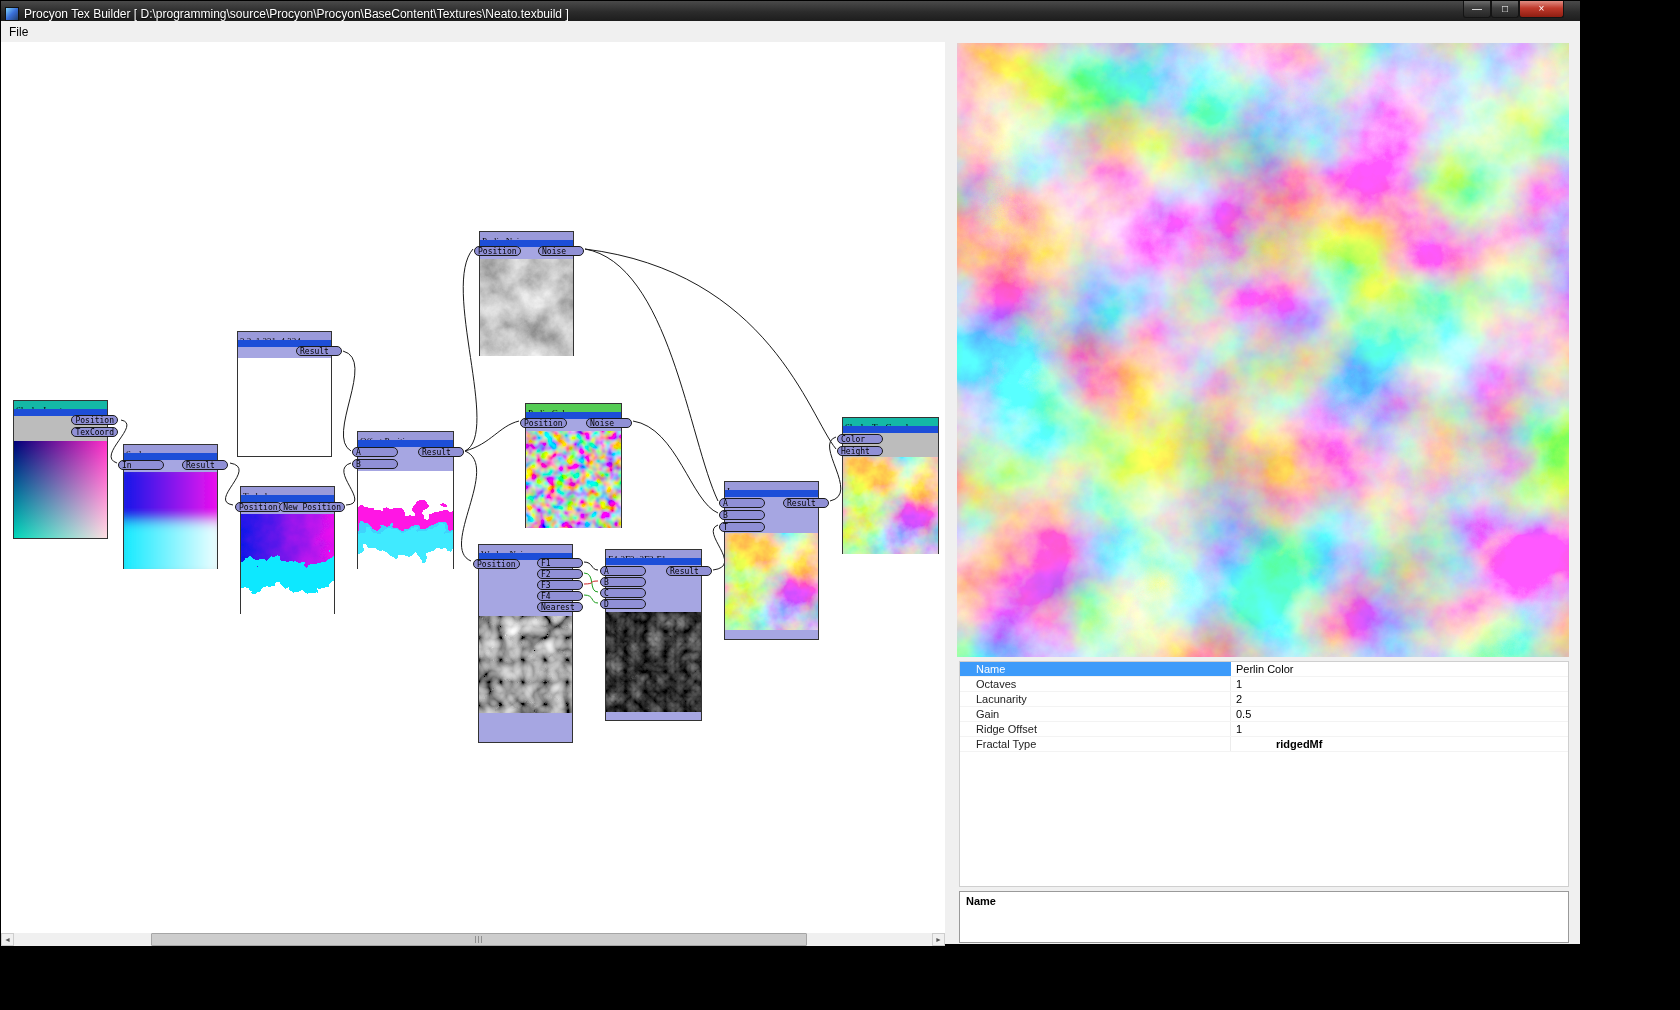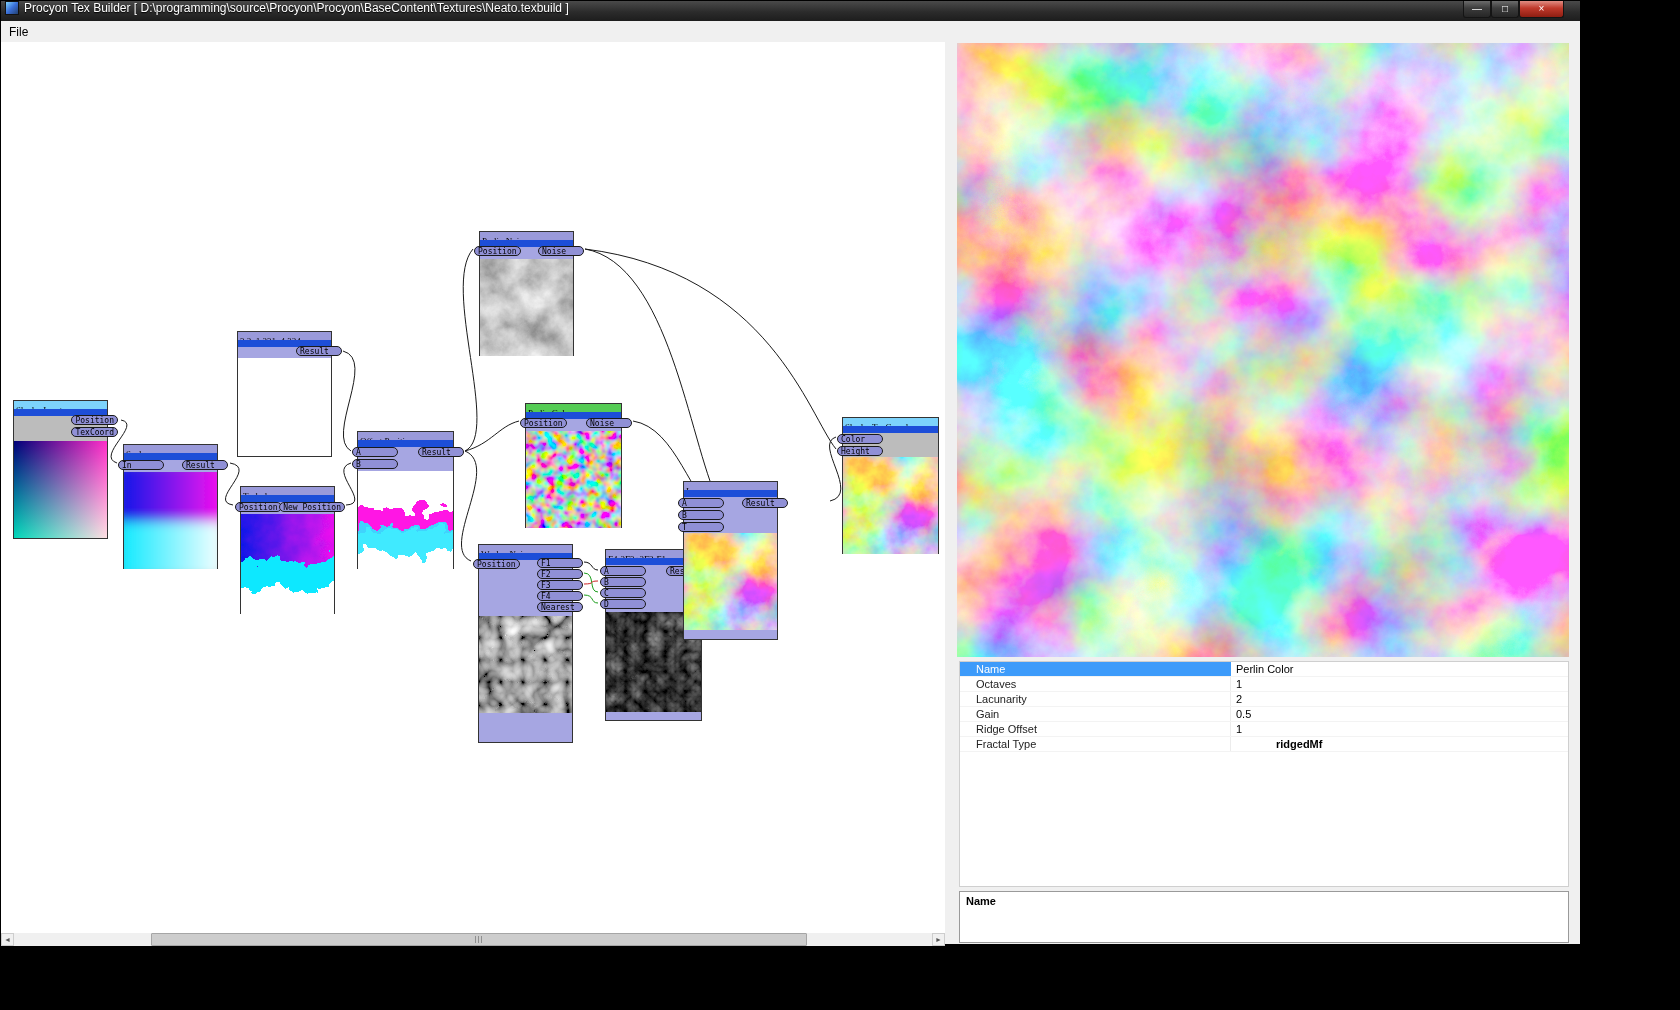--- a/index.html
+++ b/index.html
@@ -4,21 +4,21 @@
 <style>
   * { margin:0; padding:0; box-sizing:border-box; }
   html,body { width:1680px; height:1010px; background:#000; overflow:hidden;
               font-family:"Liberation Sans",sans-serif; }
 
   
   .window { position:absolute; left:0; top:0; width:1581px; height:945px;
             background:#f0f0f0; border:1px solid #000; }
   .titlebar { position:absolute; left:0; top:0; right:0; height:20px;
               background:linear-gradient(#4a4a4a,#2b2b2b 55%,#1d1d1d);
-              display:flex; align-items:flex-start; color:#fff; font-size:12px; }
+              display:flex; align-items:flex-end; color:#fff; font-size:12px; }
   .app-icon { width:14px; height:14px; margin:0 5px 0 4px;
               background:linear-gradient(135deg,#7fd4ff 0%,#3a6fd8 50%,#23406e 100%);
               border:1px solid #111; }
   .title-text { white-space:nowrap; overflow:hidden; text-shadow:0 1px 1px #000; }
   .winbtns { position:absolute; right:16px; top:0; display:flex; }
   .wbtn { height:17px; border:1px solid #141414; border-top:none;
           border-radius:0 0 3px 3px; display:flex; align-items:center; justify-content:center;
           color:#fff; font-size:10px; line-height:10px;
           background:linear-gradient(#6b6b6b,#3c3c3c 45%,#262626); }
   .wbtn.min,.wbtn.max { width:28px; }
@@ -46,21 +46,21 @@
             display:flex; align-items:center; justify-content:center; }
   .sgrip { width:9px; height:7px;
            background:repeating-linear-gradient(90deg,#8f8f8f 0 1px,transparent 1px 3px); }
 
   
   .node { position:absolute; background:#a6a6e2; border:1px solid #333;
           font-family:"DejaVu Sans Mono",monospace; font-size:9px; color:#000; }
   .node.io { background:#bcbcbc; }
   .node-h { height:12px; line-height:11px; padding:4px 2px; background:#9a9ada;
             border-bottom:7px solid #1d4ed8; white-space:nowrap; overflow:hidden;font-family:Liberation Serif, serif; }
-  .node.io .node-h { background:#7dd3fc; }
+  .node.io .node-h { background:#14b8a6; }
   .node-h.green { background:#55cc55; }
   .pill { position:absolute; height:10px; line-height:9px; font-size:8px;
           min-width:46px; background:#9090d6; border:1px solid #1a1a1a;
           border-radius:5px; padding:0 3px; white-space:nowrap; }
   .pill.in  { left:-6px; }
   .pill.out { right:-11px; }
   .preview { position:absolute; left:0; right:0; overflow:hidden; background:#888; }
   .body-white { position:absolute; left:0; right:0; top:26px; bottom:0; background:#fff; }
 
   .wires { position:absolute; left:0; top:0; pointer-events:none; }
@@ -323,21 +323,21 @@
         <div class="pill in" style="top:38px">C</div>
         <div class="pill in" style="top:49px">D</div>
         <div class="pill out" style="top:16px">Result</div>
         <div class="preview" style="top:62px;height:100px">
           <svg width="95" height="100">
               <rect width="95" height="100" filter="url(#f-darkcell)"></rect>
             </svg>
         </div>
       </div>
 
-      <div class="node" style="left:682px;top:439px;width:95px;height:159px">
+      <div class="node" style="left:723px;top:439px;width:95px;height:159px">
         <div class="node-h">Lerp</div>
         <div class="pill in" style="top:16px">A</div>
         <div class="pill in" style="top:28px">B</div>
         <div class="pill in" style="top:40px">T</div>
         <div class="pill out" style="top:16px">Result</div>
         <div class="preview" style="top:51px;height:97px">
           <svg width="93" height="97">
               <rect width="93" height="97" filter="url(#f-marble-s)"></rect>
             </svg>
         </div>

